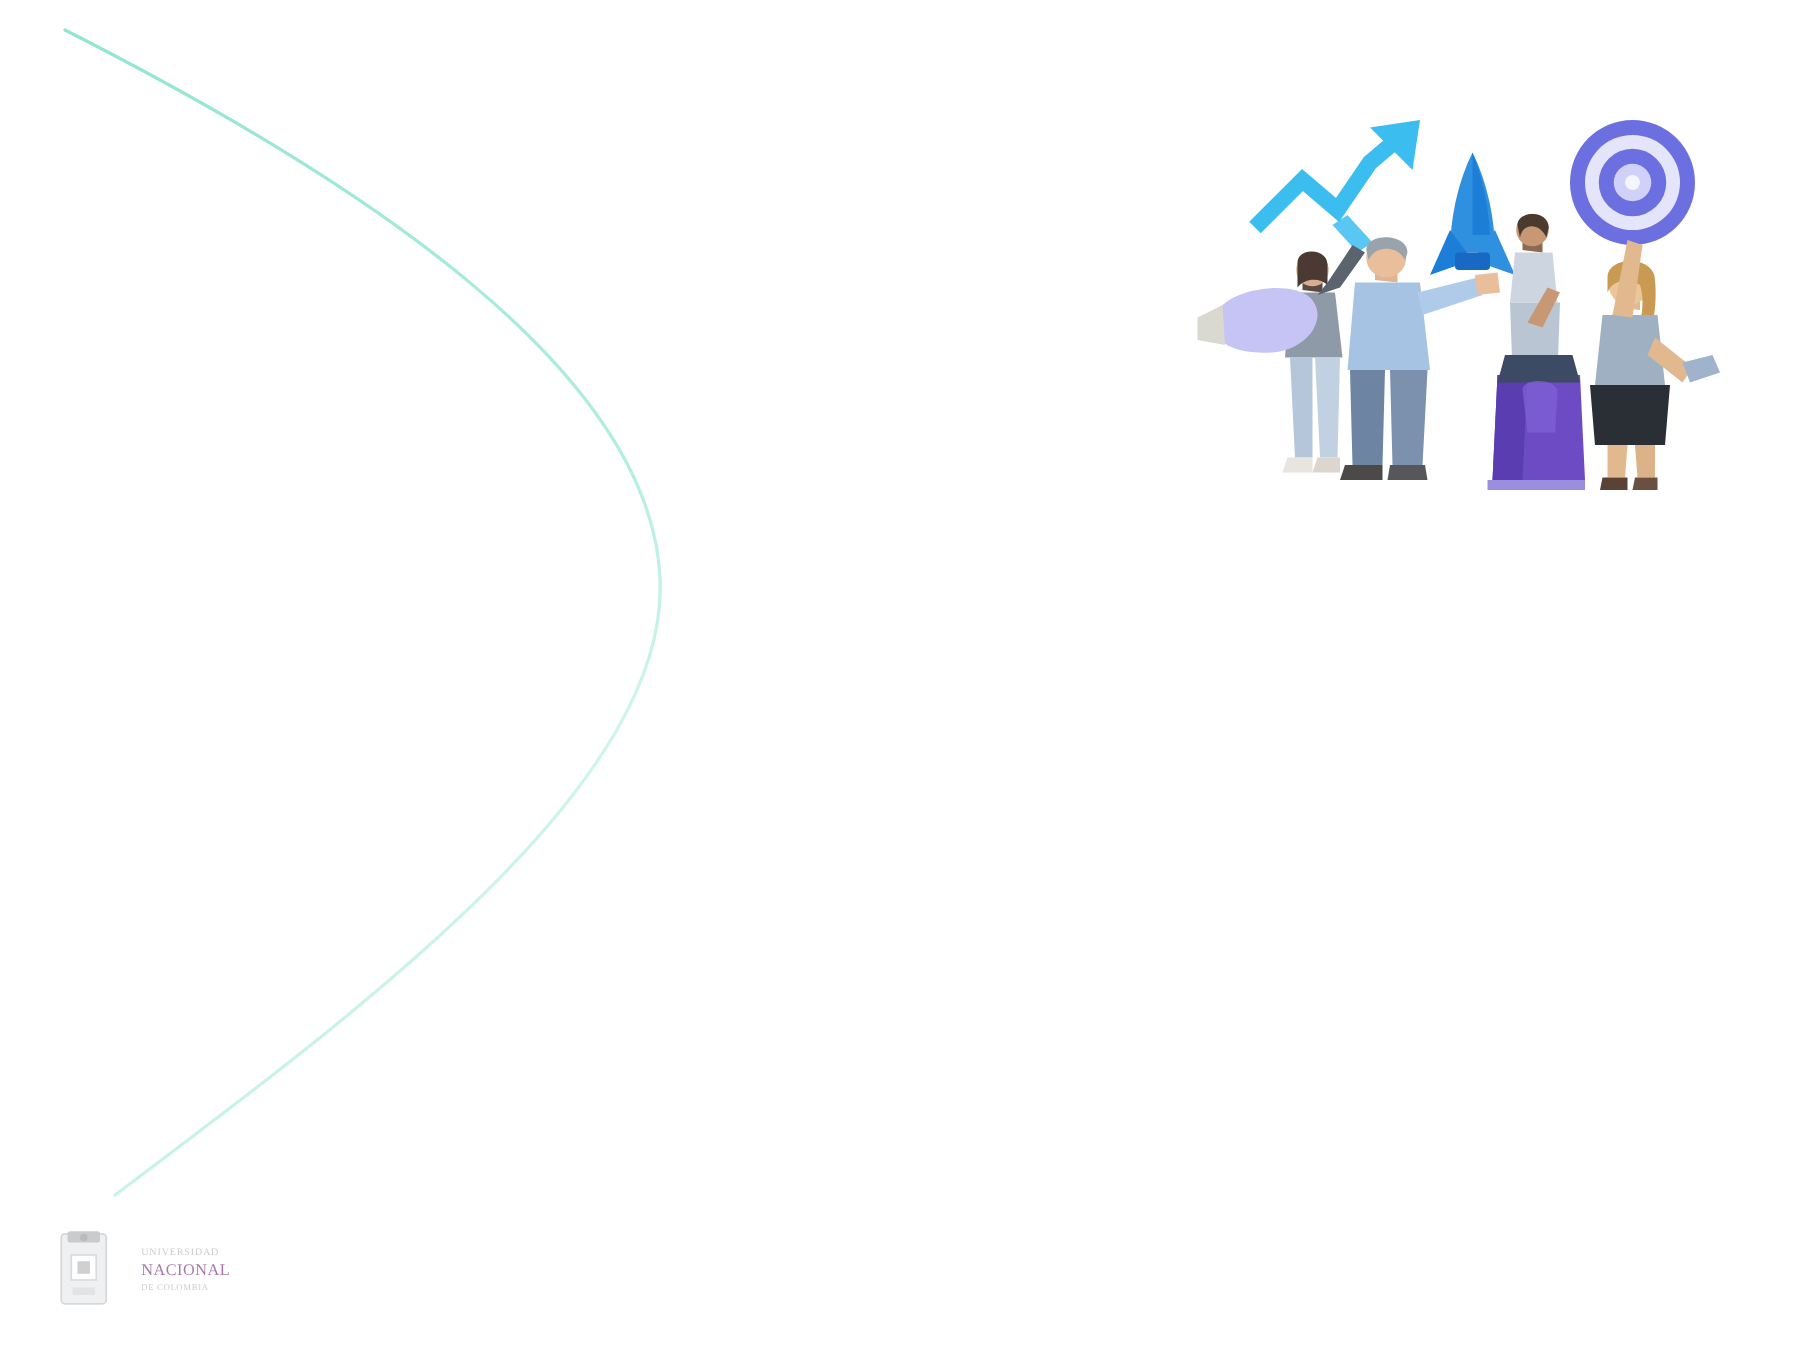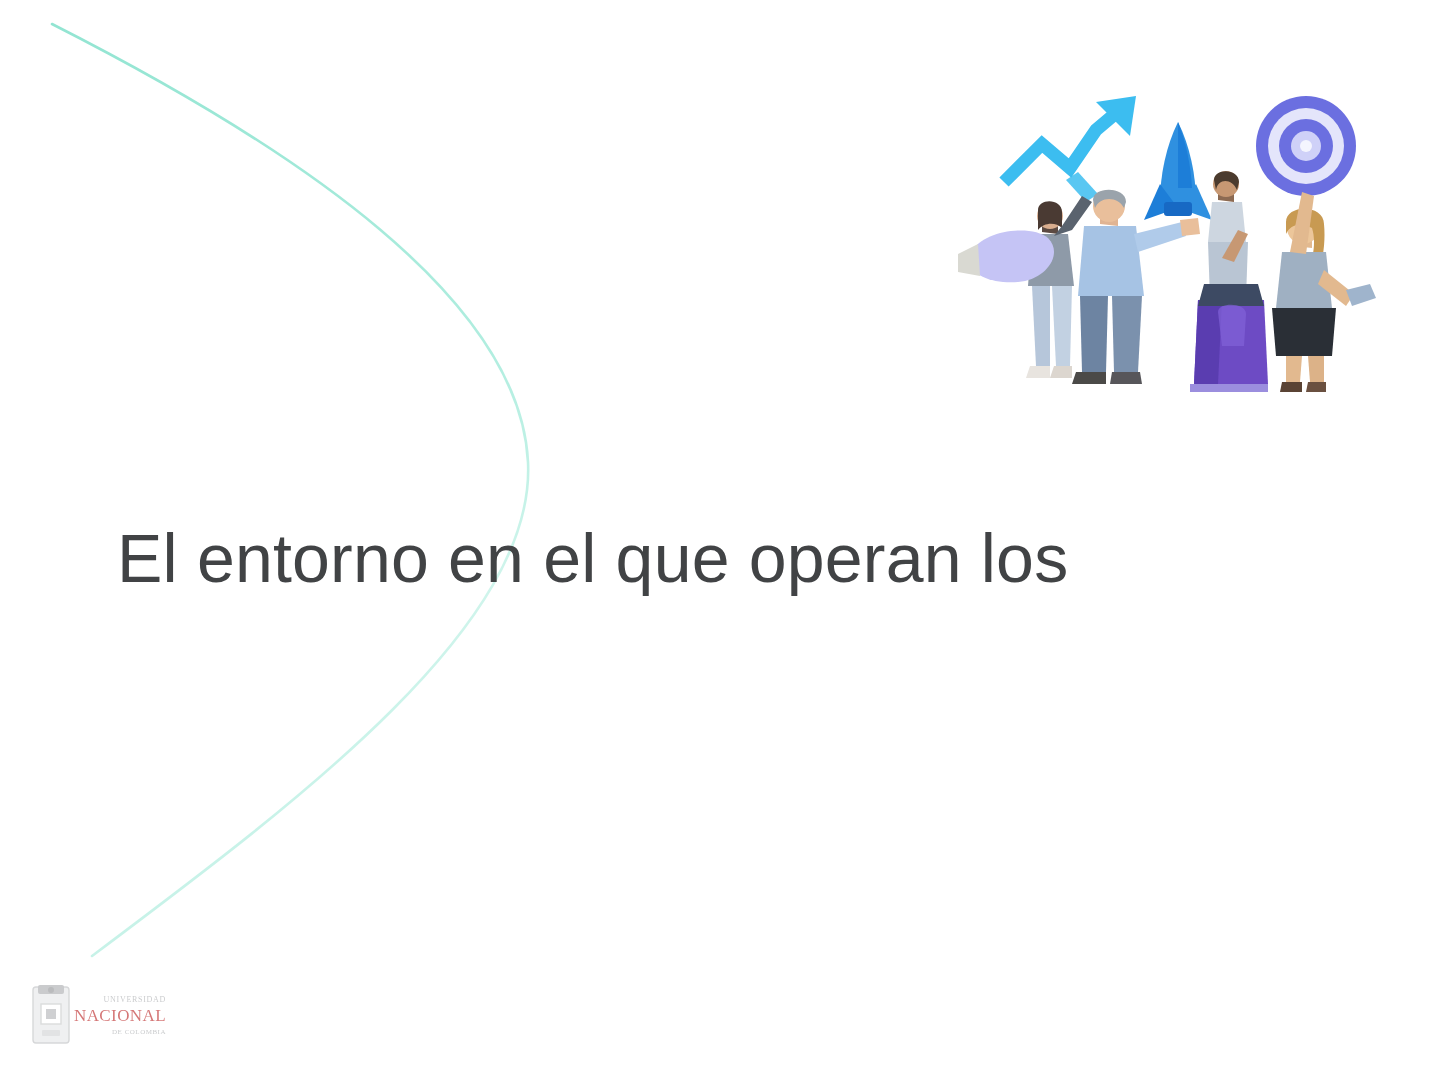--- a/index.html
+++ b/index.html
@@ -48,46 +48,45 @@
     position: absolute;
     left: 946px;
     top: 84px;
     width: 456px;
     height: 312px;
   }
 
   
   #logo-block {
     position: absolute;
-    left: 28px;
+    left: 44px;
     top: 984px;
     display: flex;
     align-items: center;
-    gap: 0;
+    gap: 23px;
     opacity: 0.60;
-    text-align: right;
   }
   #logo-mark {
     width: 46px;
     height: 62px;
     flex: 0 0 auto;
   }
   #logo-text {
     display: flex;
     flex-direction: column;
     justify-content: center;
     gap: 2px;
   }
   .logo-line {
     color: #a7a9ac;
     font-family: "Liberation Serif", serif;
     white-space: nowrap;
   }
   .logo-line-1 { font-size: 8px;  letter-spacing: 0.7px; }
-  .logo-line-2 { font-size: 17px; letter-spacing: 0.4px; color:#b91c1c; }
+  .logo-line-2 { font-size: 13px; letter-spacing: 0.4px; color:#701a75; }
   .logo-line-3 { font-size: 7px;  letter-spacing: 0.5px; }
 </style>
 </head>
 <body>
 
 <div id="slide">
 
   <svg id="decor-curve" viewBox="0 0 1440 1080" preserveAspectRatio="none">
     <defs>
       <linearGradient id="mintFade" x1="0" y1="0" x2="0" y2="1">
@@ -184,21 +183,20 @@
       <path d="M 326 224 L 390 224 L 386 272 L 330 272 Z" fill="#2a2f36"></path>
       <path d="M 340 272 L 356 272 L 354 298 L 340 298 Z" fill="#e2b98f"></path>
       <path d="M 362 272 L 378 272 L 378 298 L 364 298 Z" fill="#dcb288"></path>
       <path d="M 336 298 L 356 298 L 356 308 L 334 308 Z" fill="#5a4334"></path>
       <path d="M 362 298 L 380 298 L 380 308 L 360 308 Z" fill="#6a5040"></path>
       <path d="M 400 206 L 424 200 L 430 214 L 406 222 Z" fill="#9fb4cc"></path>
     </g>
   </svg>
 
   <div id="title-block">
-    <div class="title-line">El entorno en el que operan los</div>
   </div>
 
   <div id="logo-block">
     <svg id="logo-mark" viewBox="0 0 46 62">
       <rect x="5" y="3" width="36" height="56" rx="3" fill="#e6e7e8" stroke="#bcbec0" stroke-width="1.4"></rect>
       <rect x="10" y="1" width="26" height="9" rx="2" fill="#a7a9ac"></rect>
       <circle cx="23" cy="6" r="3" fill="#8d8f92"></circle>
       <rect x="13" y="20" width="20" height="20" fill="#ffffff" stroke="#c3c5c7" stroke-width="1.4"></rect>
       <rect x="18" y="25" width="10" height="10" fill="#b0b2b5"></rect>
       <rect x="14" y="46" width="18" height="6" rx="1" fill="#cfd1d3"></rect>

